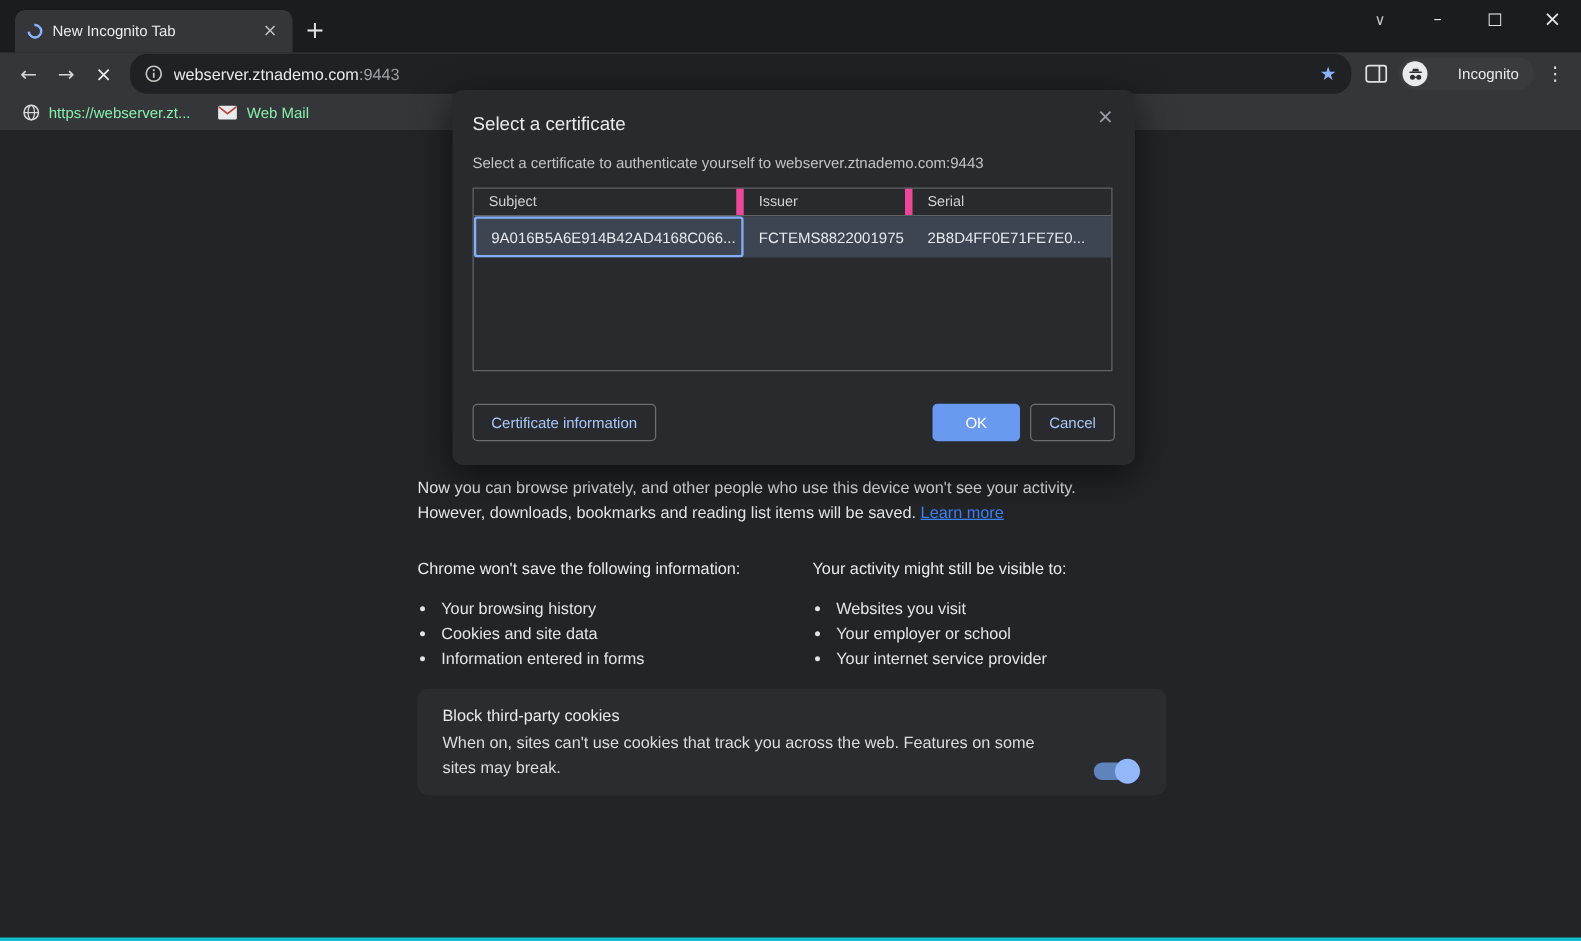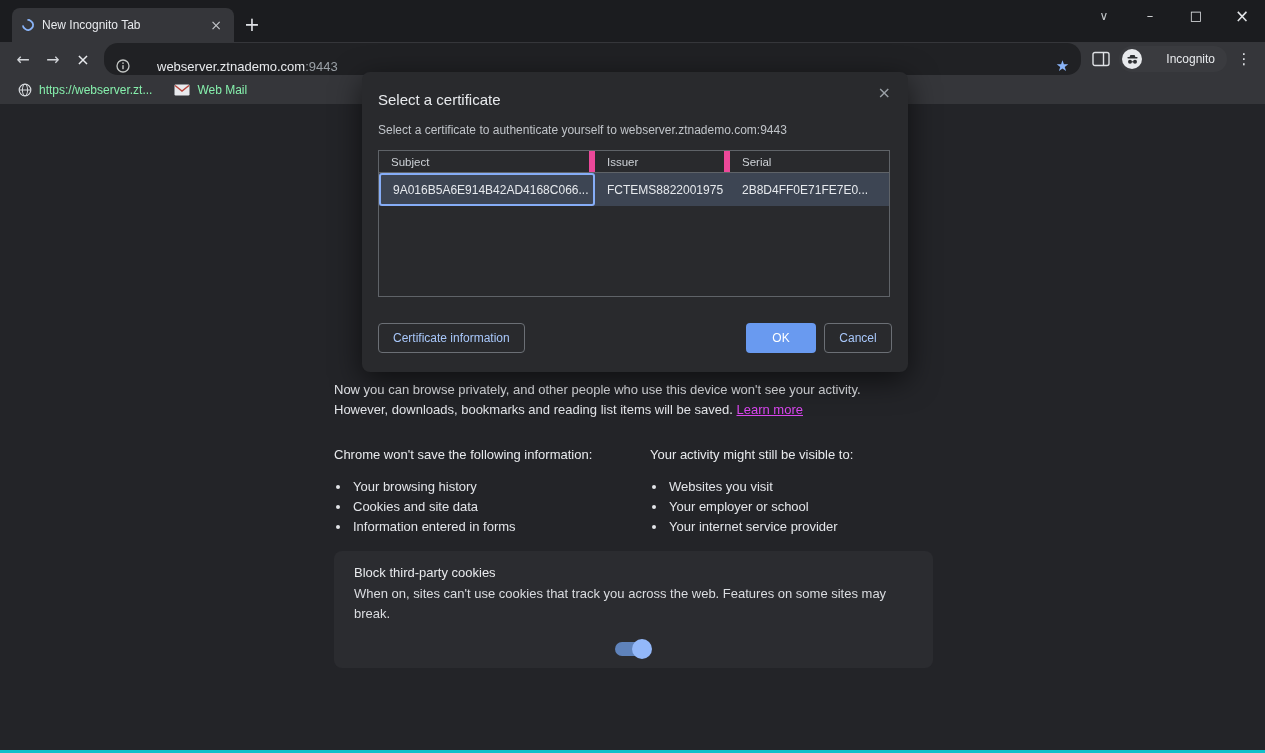--- a/index.html
+++ b/index.html
@@ -25,21 +25,21 @@
   .win-btn.close { font-size:17px; }
   .win-btn.chev { color:#c3c6c9; font-size:12px; }
 
   
   .toolbar { position:absolute; top:42px; left:0; right:0; height:34px; background:#35363a;
              display:flex; align-items:center; padding:0 8px; }
   .nav-btn { width:30px; height:28px; display:flex; align-items:center; justify-content:center;
              color:#d2d5d9; font-size:16px; border-radius:50%; flex-shrink:0; }
   .nav-btn.stop { color:#e8eaed; }
   .omnibox { flex:1; height:28px; background:#202124; border-radius:14px; margin:0 6px;
-             display:flex; align-items:flex-start; padding:16px 12px; gap:27px; min-width:0; }
+             display:flex; align-items:center; padding:16px 12px; gap:9px; min-width:0; }
   .url { font-size:13px; color:#e8eaed; white-space:nowrap; overflow:hidden; }
   .url .port { color:#9aa0a6; }
   .star { margin-left:auto; color:#8ab4f8; font-size:15px; line-height:15px; }
   .tool-icon { width:28px; height:28px; display:flex; align-items:center; justify-content:center; flex-shrink:0; }
   .incognito-chip { height:26px; border-radius:13px; background:#3a3b3f; display:flex; align-items:center;
                     gap:24px; padding:0 12px 0 3px; margin:0 4px; flex-shrink:0; }
   .incog-avatar { width:20px; height:20px; border-radius:50%; background:#e8eaed;
                   display:flex; align-items:center; justify-content:center; }
   .chip-label { font-size:12px; color:#e8eaed; }
   .menu-btn { width:26px; height:28px; display:flex; align-items:center; justify-content:center;
@@ -48,28 +48,28 @@
   
   .bookmarksbar { position:absolute; top:76px; left:0; right:0; height:28px; background:#35363a;
                   display:flex; align-items:center; padding-left:10px; gap:6px; }
   .bm-item { display:flex; align-items:center; gap:7px; padding:0 8px; height:24px; border-radius:12px; }
   .bm-label { font-size:12px; color:#86efac; white-space:nowrap; }
 
   
   .page { position:absolute; top:104px; left:0; right:0; bottom:3px; background:#232428; }
   .bottom-strip { position:absolute; left:0; right:0; bottom:0; height:3px; background:#0fc0ca; }
   .ntp-intro { position:absolute; left:334px; top:276px; width:580px; font-size:13px; line-height:20px; color:#e2e4e8; }
-  .link { color:#d946ef; text-decoration:underline; }
+  .link { color:#3b82f6; text-decoration:underline; }
   .ntp-cols { position:absolute; left:334px; top:341px; display:flex; }
   .col { width:316px; }
   .col-title { font-size:13px; line-height:20px; color:#e8eaed; }
   .col ul { margin:12px 0 12px; padding-left:17px; list-style:disc; }
   .col li { font-size:13px; line-height:20px; color:#e2e4e8; padding-left:2px; }
   .cookie-card { position:absolute; left:334px; top:447px; width:599px; background:#2b2c30; border-radius:8px;
-                 padding:12px 20px; display:flex; align-items:center; gap:18px;flex-direction:column; }
+                 padding:12px 20px; display:flex; align-items:flex-end; gap:18px; }
   .card-text { flex:1; }
   .card-title { font-size:13px; line-height:20px; color:#e8eaed; margin-bottom:1px; }
   .card-body { font-size:13px; line-height:20px; color:#dadce0; }
   .toggle { width:34px; height:14px; border-radius:7px; background:#5f83bb; position:relative; flex-shrink:0; margin-right:4px; }
   .toggle-knob { position:absolute; right:-3px; top:-3px; width:20px; height:20px; border-radius:50%; background:#93b8f9; }
 
   
   .cert-dialog { position:absolute; left:362px; top:72px; width:546px; height:300px; background:#292a2d;
                  border-radius:8px; box-shadow:0 8px 30px rgba(0,0,0,.6); z-index:10; }
   .dlg-close { position:absolute; top:9px; right:13px; font-size:16px; color:#9aa0a6; padding:2px 4px; }

